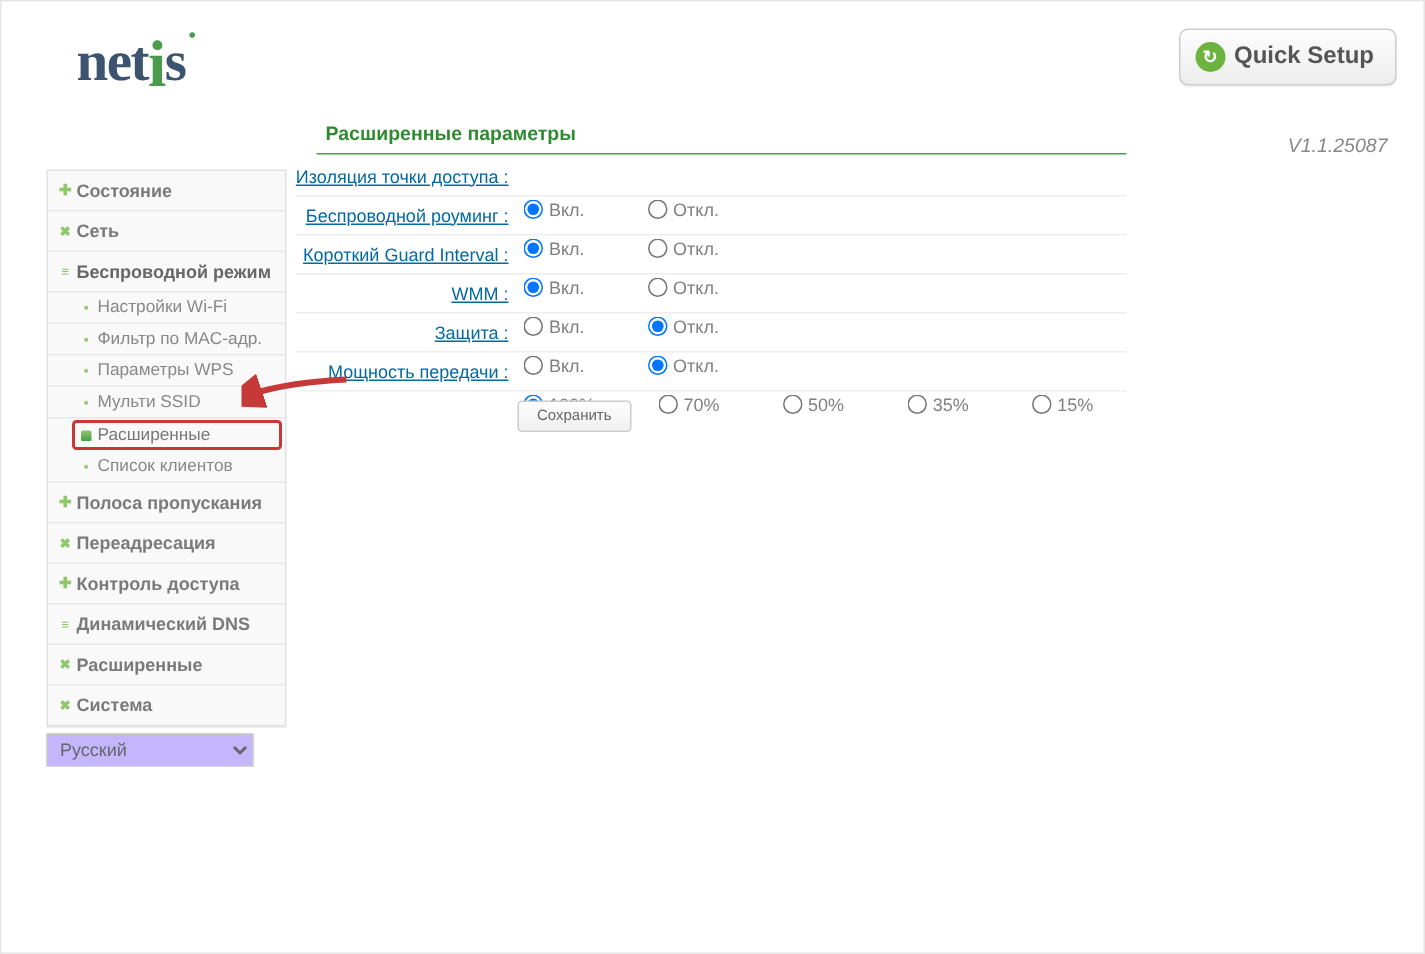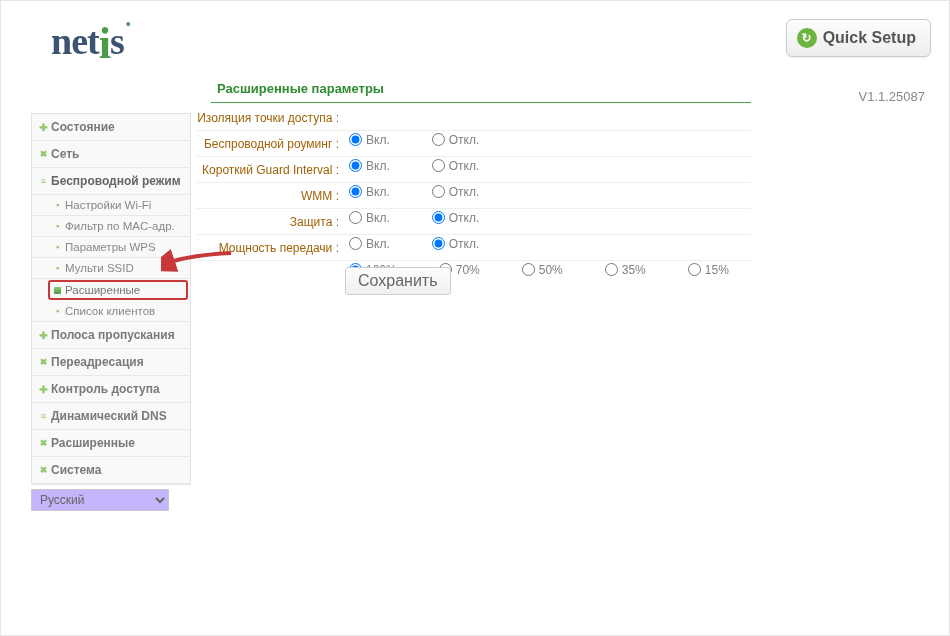--- a/index.html
+++ b/index.html
@@ -65,20 +65,21 @@
     justify-content: center;
     color: #fff;
     font-size: 12px;
   }
   .version {
     position: absolute;
     right: 24px;
     top: 88px;
     font-size: 13px;
     color: #888;
+    font-style: italic;
   }
   .main {
     display: flex;
     align-items: flex-start;
     padding: 0 0 0 30px;
   }
   .sidebar {
     width: 160px;
     border: 1px solid #e2e2e2;
     background: #f9f9f9;
@@ -150,21 +151,22 @@
     display: flex;
     align-items: center;
     border-bottom: 1px solid #eee;
     height: 26px;
     font-size: 12px;
   }
   .form-row .label {
     width: 148px;
     text-align: right;
     padding-right: 6px;
-    color: #a16207;
+    color: #0369a1;
+    text-decoration: underline;
   }
   .form-row .opts {
     display: flex;
     align-items: center;
     gap: 42px;
     padding-left: 4px;
   }
   .form-row.tx .opts { }
   .radio-opt {
     display: flex;
@@ -175,21 +177,21 @@
   }
   .radio-opt input { margin:0; }
   .save-row {
     padding: 6px 0 0 148px;
   }
   .save-btn {
     background: linear-gradient(#fdfdfd,#f0f0f0);
     border: 1px solid #ccc;
     border-radius: 3px;
     padding: 4px 12px;
-    font-size: 16px;
+    font-size: 10px;
     color: #666;
     cursor: pointer;
   }
   .arrow-annot {
     position: absolute;
     left: 160px;
     top: 248px;
     pointer-events: none;
   }
 </style>

